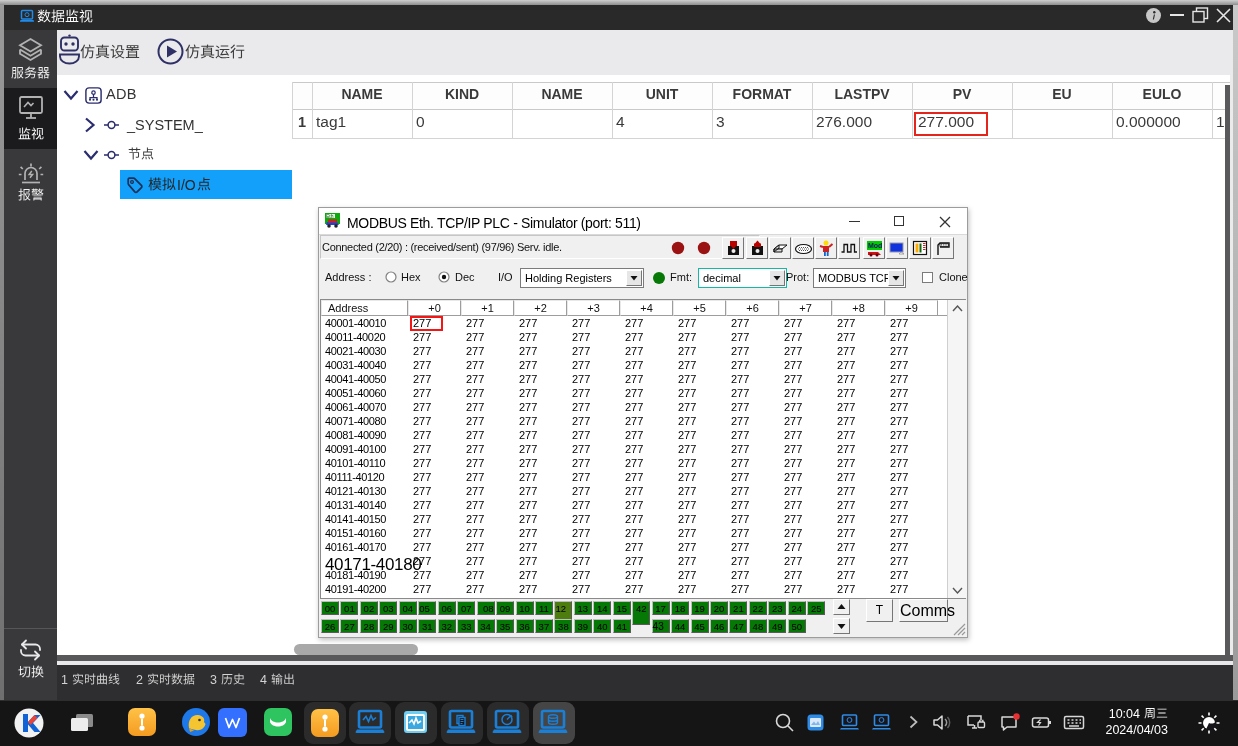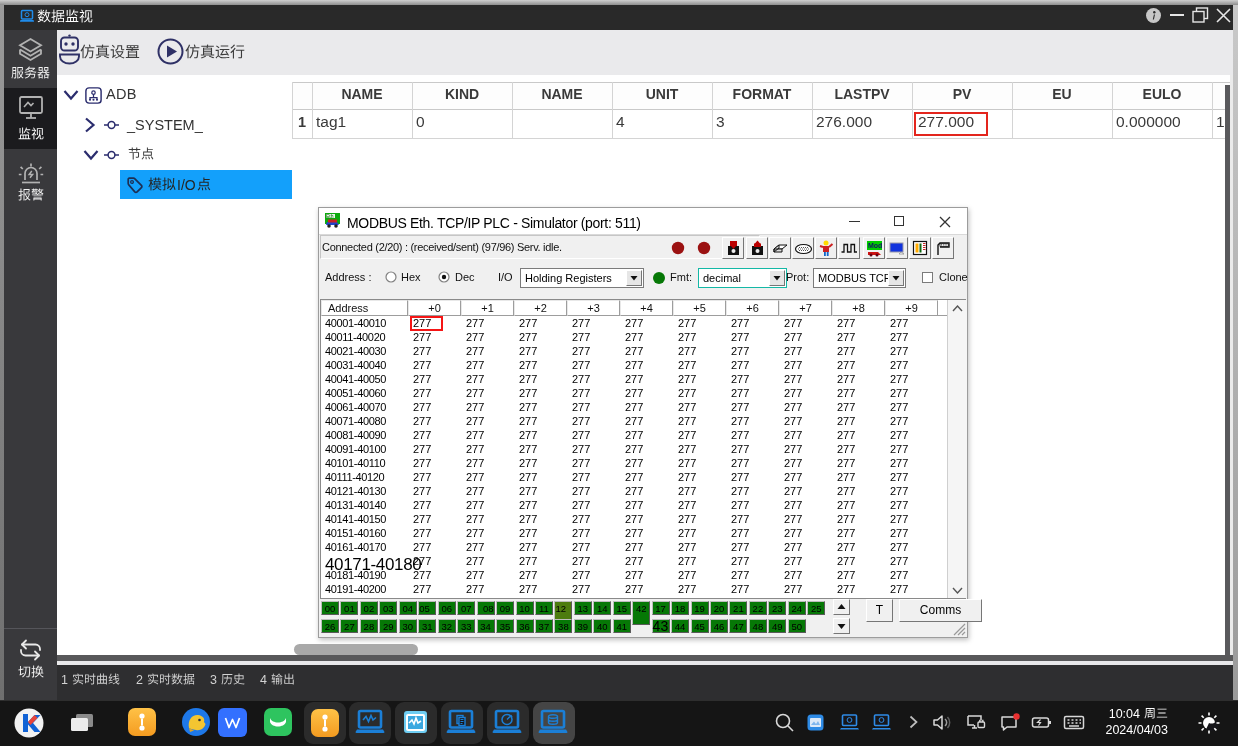--- a/index.html
+++ b/index.html
@@ -627,40 +627,40 @@
       <div class="ab" style="left:138.2px;top:411px;width:18px;height:14px;background:#067806;border:1px solid;border-color:#bdbdbd #5a5a5a #5a5a5a #bdbdbd;color:#000;font-size:9.5px;text-align:center;line-height:13px">33</div>
       <div class="ab" style="left:157.6px;top:411px;width:18px;height:14px;background:#067806;border:1px solid;border-color:#bdbdbd #5a5a5a #5a5a5a #bdbdbd;color:#000;font-size:9.5px;text-align:center;line-height:13px">34</div>
       <div class="ab" style="left:177.0px;top:411px;width:18px;height:14px;background:#067806;border:1px solid;border-color:#bdbdbd #5a5a5a #5a5a5a #bdbdbd;color:#000;font-size:9.5px;text-align:center;line-height:13px">35</div>
       <div class="ab" style="left:196.5px;top:411px;width:18px;height:14px;background:#067806;border:1px solid;border-color:#bdbdbd #5a5a5a #5a5a5a #bdbdbd;color:#000;font-size:9.5px;text-align:center;line-height:13px">36</div>
       <div class="ab" style="left:215.9px;top:411px;width:18px;height:14px;background:#067806;border:1px solid;border-color:#bdbdbd #5a5a5a #5a5a5a #bdbdbd;color:#000;font-size:9.5px;text-align:center;line-height:13px">37</div>
       <div class="ab" style="left:235.4px;top:411px;width:18px;height:14px;background:#067806;border:1px solid;border-color:#bdbdbd #5a5a5a #5a5a5a #bdbdbd;color:#000;font-size:9.5px;text-align:center;line-height:13px">38</div>
       <div class="ab" style="left:254.8px;top:411px;width:18px;height:14px;background:#067806;border:1px solid;border-color:#bdbdbd #5a5a5a #5a5a5a #bdbdbd;color:#000;font-size:9.5px;text-align:center;line-height:13px">39</div>
       <div class="ab" style="left:274.3px;top:411px;width:18px;height:14px;background:#067806;border:1px solid;border-color:#bdbdbd #5a5a5a #5a5a5a #bdbdbd;color:#000;font-size:9.5px;text-align:center;line-height:13px">40</div>
       <div class="ab" style="left:293.8px;top:411px;width:18px;height:14px;background:#067806;border:1px solid;border-color:#bdbdbd #5a5a5a #5a5a5a #bdbdbd;color:#000;font-size:9.5px;text-align:center;line-height:13px">41</div>
       <div class="ab" style="left:313.2px;top:393px;width:18px;height:24px;background:#067806;border:1px solid;border-color:#bdbdbd #5a5a5a #5a5a5a #bdbdbd;color:#000;font-size:9.5px;text-align:center;line-height:13px">42</div>
-      <div class="ab" style="left:332.6px;top:411px;width:18px;height:14px;background:#067806;border:1px solid;border-color:#bdbdbd #5a5a5a #5a5a5a #bdbdbd;color:#000;font-size:14px;line-height:13px">43</div>
+      <div class="ab" style="left:332.6px;top:411px;width:18px;height:14px;background:#067806;border:1px solid;border-color:#bdbdbd #5a5a5a #5a5a5a #bdbdbd;color:#000;font-size:10px;line-height:13px">43</div>
       <div class="ab" style="left:352.1px;top:411px;width:18px;height:14px;background:#067806;border:1px solid;border-color:#bdbdbd #5a5a5a #5a5a5a #bdbdbd;color:#000;font-size:9.5px;text-align:center;line-height:13px">44</div>
       <div class="ab" style="left:371.6px;top:411px;width:18px;height:14px;background:#067806;border:1px solid;border-color:#bdbdbd #5a5a5a #5a5a5a #bdbdbd;color:#000;font-size:9.5px;text-align:center;line-height:13px">45</div>
       <div class="ab" style="left:391.0px;top:411px;width:18px;height:14px;background:#067806;border:1px solid;border-color:#bdbdbd #5a5a5a #5a5a5a #bdbdbd;color:#000;font-size:9.5px;text-align:center;line-height:13px">46</div>
       <div class="ab" style="left:410.4px;top:411px;width:18px;height:14px;background:#067806;border:1px solid;border-color:#bdbdbd #5a5a5a #5a5a5a #bdbdbd;color:#000;font-size:9.5px;text-align:center;line-height:13px">47</div>
       <div class="ab" style="left:429.9px;top:411px;width:18px;height:14px;background:#067806;border:1px solid;border-color:#bdbdbd #5a5a5a #5a5a5a #bdbdbd;color:#000;font-size:9.5px;text-align:center;line-height:13px">48</div>
       <div class="ab" style="left:449.3px;top:411px;width:18px;height:14px;background:#067806;border:1px solid;border-color:#bdbdbd #5a5a5a #5a5a5a #bdbdbd;color:#000;font-size:9.5px;text-align:center;line-height:13px">49</div>
       <div class="ab" style="left:468.8px;top:411px;width:18px;height:14px;background:#067806;border:1px solid;border-color:#bdbdbd #5a5a5a #5a5a5a #bdbdbd;color:#000;font-size:9.5px;text-align:center;line-height:13px">50</div>
       <div class="ab" style="left:514px;top:391px;width:17px;height:16px;background:#f0f0f0;border:1px solid;border-color:#fff #767676 #767676 #fff">
         <svg width="15" height="14" viewBox="0 0 15 14">
           <path d="M7.5 4 l4 5 h-8z" fill="#111"></path>
         </svg>
       </div>
       <div class="ab" style="left:514px;top:410px;width:17px;height:16px;background:#f0f0f0;border:1px solid;border-color:#fff #767676 #767676 #fff">
         <svg width="15" height="14" viewBox="0 0 15 14">
           <path d="M7.5 10 l4 -5 h-8z" fill="#111"></path>
         </svg>
       </div>
       <div class="ab" style="left:547px;top:391px;width:27px;height:23px;background:#f0f0f0;border:1px solid;border-color:#fff #767676 #767676 #fff;text-align:center;font-size:12px;line-height:21px;color:#000">T</div>
-      <div class="ab" style="left:580px;top:391px;width:83px;height:23px;background:#f0f0f0;border:1px solid;border-color:#fff #767676 #767676 #fff;text-align:center;font-size:12px;line-height:21px;color:#000">Comms</div>
+      <div class="ab" style="left:580px;top:391px;width:49px;height:23px;background:#f0f0f0;border:1px solid;border-color:#fff #767676 #767676 #fff;text-align:center;font-size:16px;line-height:21px;color:#000">Comms</div>
       <svg class="ab" style="left:633px;top:415px" width="14" height="13" viewBox="0 0 14 13">
         <path d="M13 1 L2 12 M13 5 L6 12 M13 9 L10 12" stroke="#999" stroke-width="1.2"></path>
       </svg>
     </div>
 <div class="ab" style="left:57px;top:655px;width:1176px;height:6px;background:#58585a"></div>
 <div class="ab" style="left:294px;top:644px;width:124px;height:11px;background:#a9a9a9;border-radius:5.5px"></div>
 <div class="ab" style="left:57px;top:661px;width:1176px;height:4px;background:#e8e8ea"></div>
 <div class="ab" style="left:57px;top:665px;width:1176px;height:35px;background:#2e2e30"></div>
 <div class="ab" style="left:4px;top:700px;width:53px;height:0px;background:#39393c"></div>
 <div class="ab row" style="left:61px;top:673px;color:#d2d2d2">

